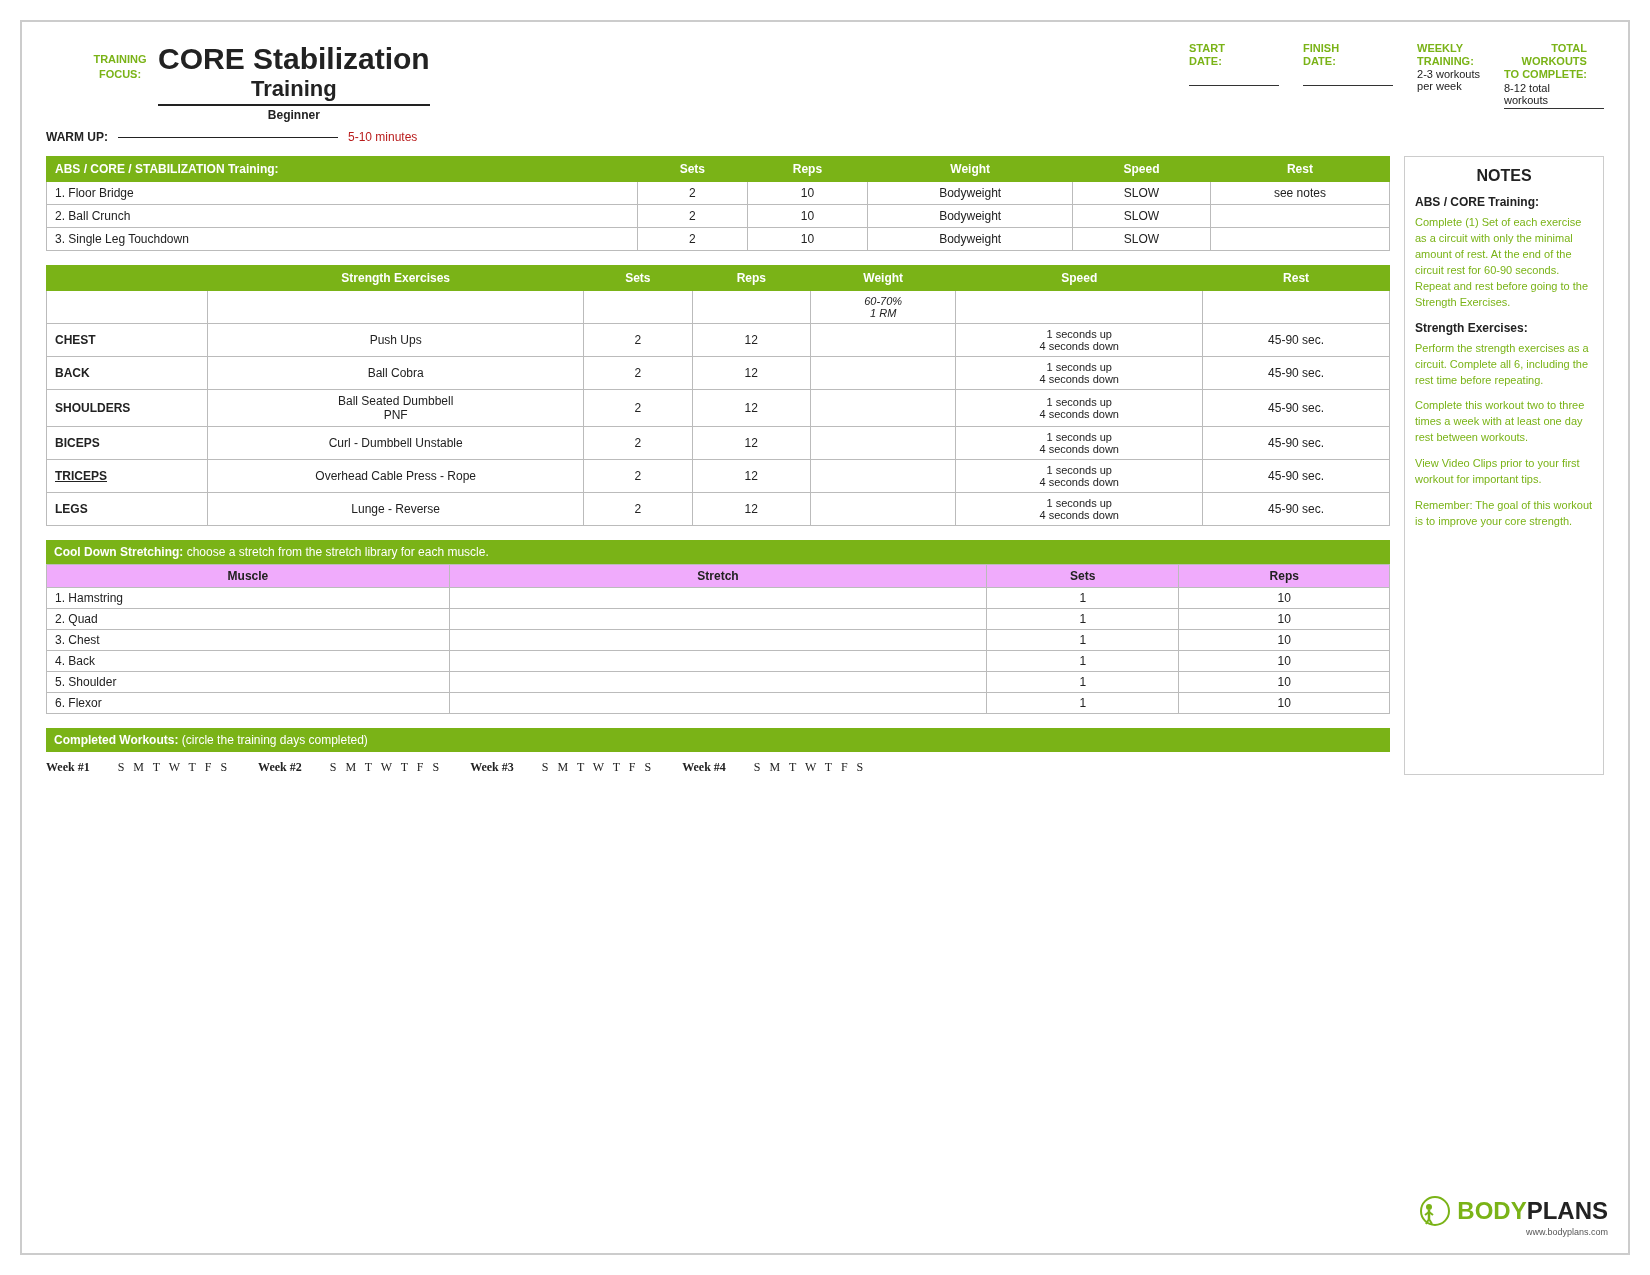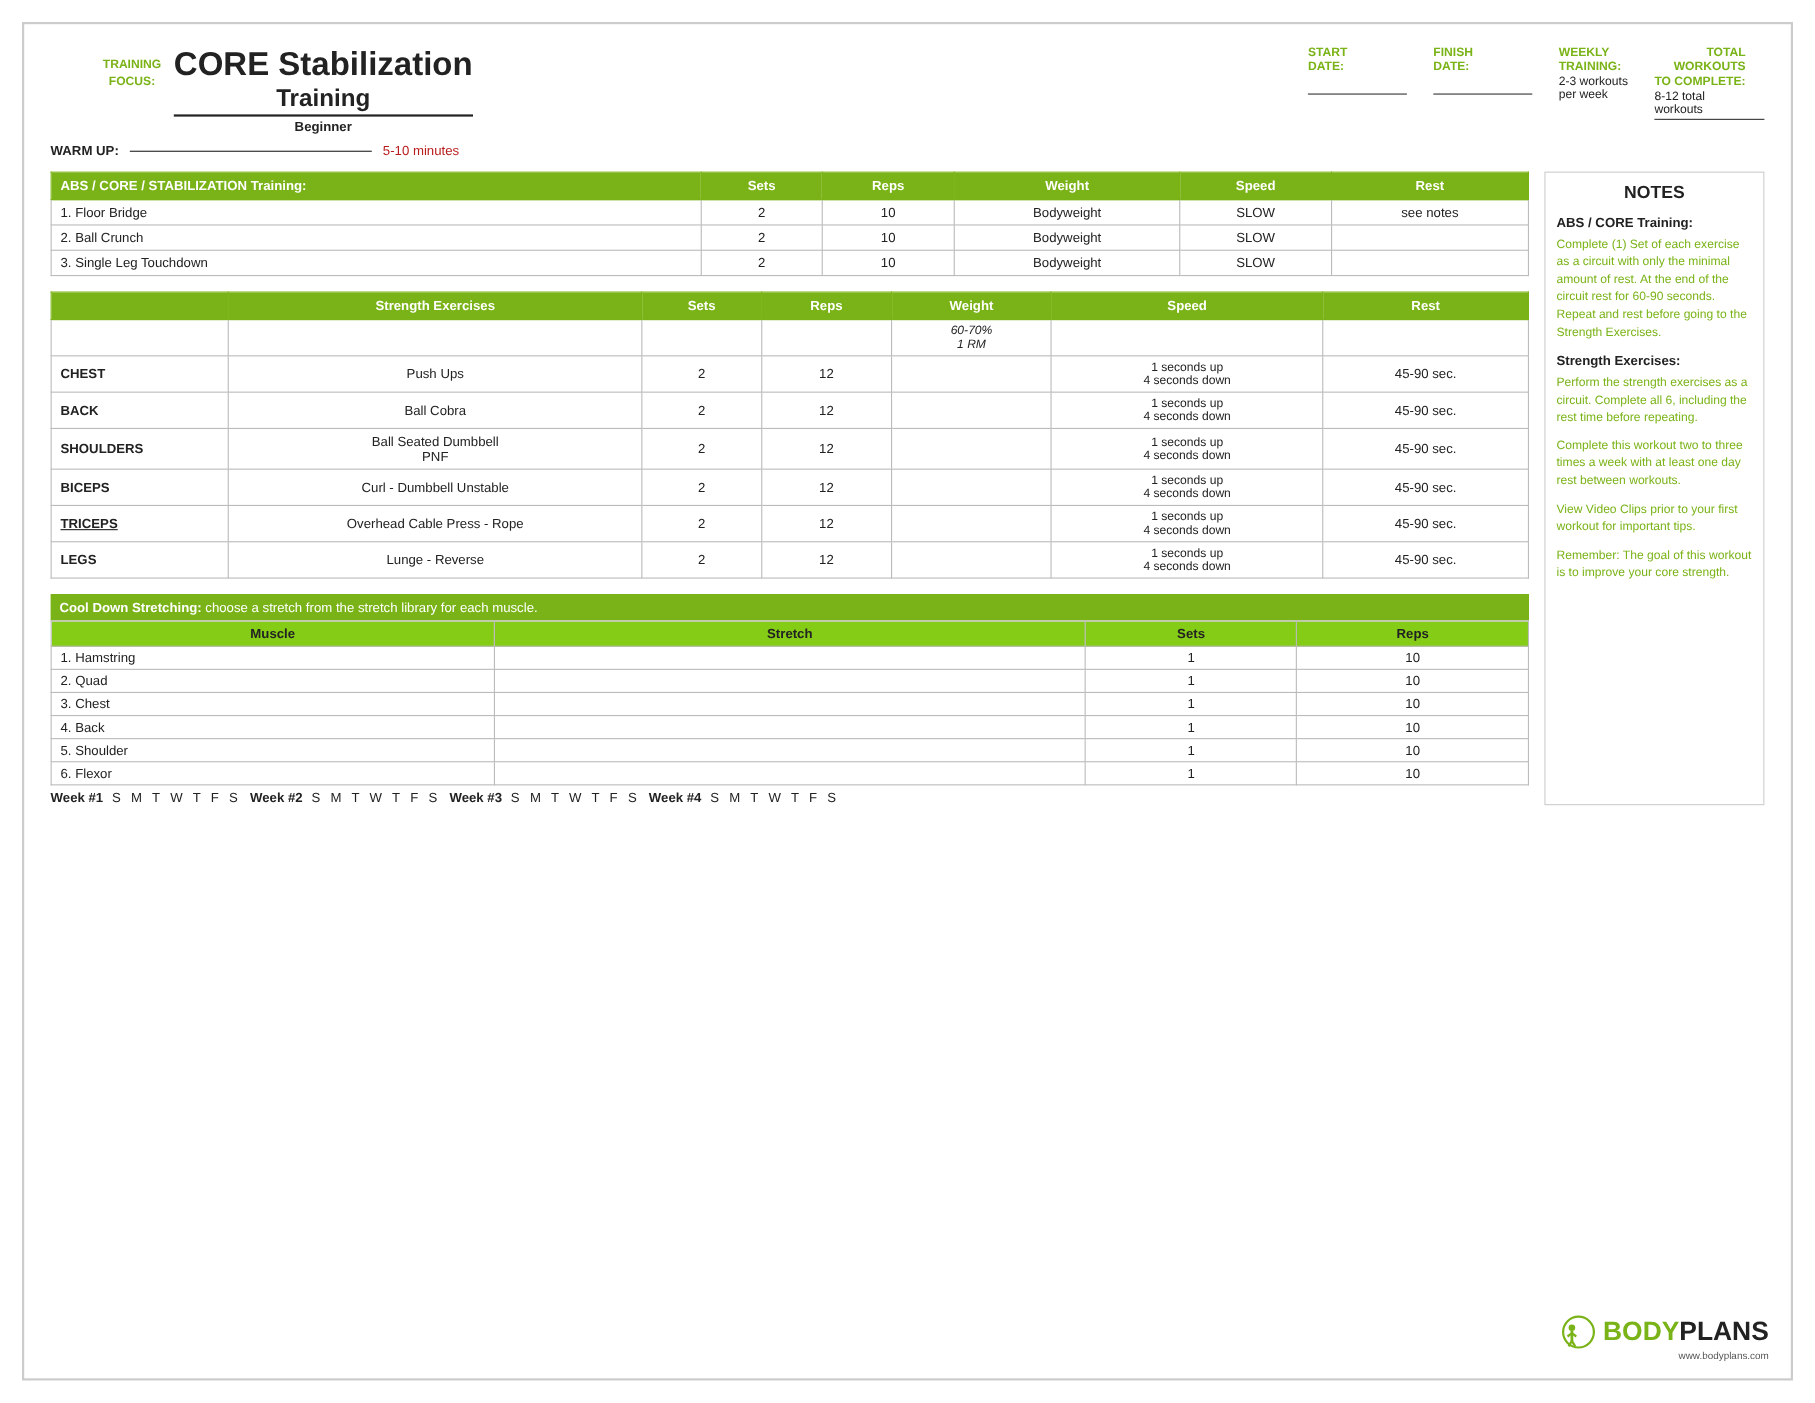--- a/index.html
+++ b/index.html
@@ -72,23 +72,24 @@
       color: #222;
     }
     .notes-text {
       font-size: 11px;
       color: #7ab317;
       margin-bottom: 10px;
       line-height: 1.45;
     }
     .weeks-row {
       display: flex;
-      gap: 8px;
+      gap: 28px;
       font-size: 12px;
       margin-top: 4px;
+      font-family: Liberation Serif, serif;
     }
     .week-label {
       font-weight: bold;
       color: #222;
     }
     .week-days {
       letter-spacing: 3px;
       color: #222;
     }
 
@@ -182,21 +183,21 @@
     .strength-table td.italic {
       font-style: italic;
     }
 
     .cooldown-table {
       width: 100%;
       border-collapse: collapse;
       margin-bottom: 0;
     }
     .cooldown-table th {
-      background-color: #84cc16;
+      background-color: #f0abfc;
       color: #222;
       font-weight: bold;
       text-align: center;
       padding: 4px 8px;
       border: 1px solid #bbb;
       font-size: 12px;
     }
     .cooldown-table td {
       border: 1px solid #bbb;
       padding: 3px 8px;
@@ -438,20 +439,23 @@
   </tr>
             <tr>
     <td style="text-align:left;">6. Flexor</td>
     <td></td>
     <td>1</td>
     <td>10</td>
   </tr>
           </tbody>
       </table>
 
+      <div class="completed-bar">
+        <span style="font-weight:bold;">Completed Workouts:</span><span> (circle the training days completed)</span>
+      </div>
       <div class="weeks-row" id="weeks-row">
       <span class="week-label">Week #1</span>
           <span class="week-days">S M T W T F S</span>
           <span class="week-label">Week #2</span>
           <span class="week-days">S M T W T F S</span>
           <span class="week-label">Week #3</span>
           <span class="week-days">S M T W T F S</span>
           <span class="week-label">Week #4</span>
           <span class="week-days">S M T W T F S</span>
         </div>

